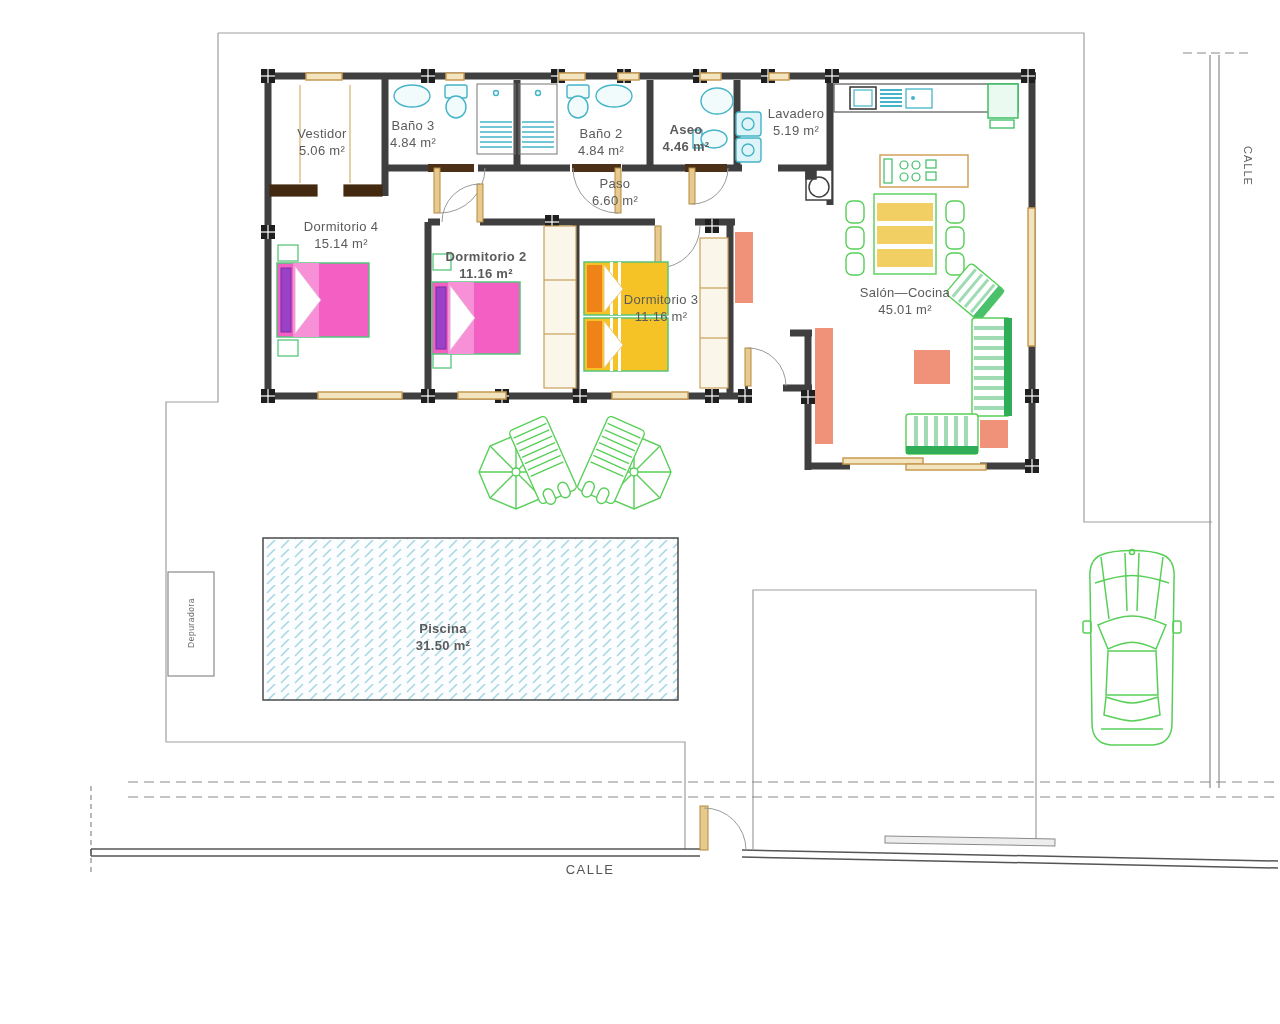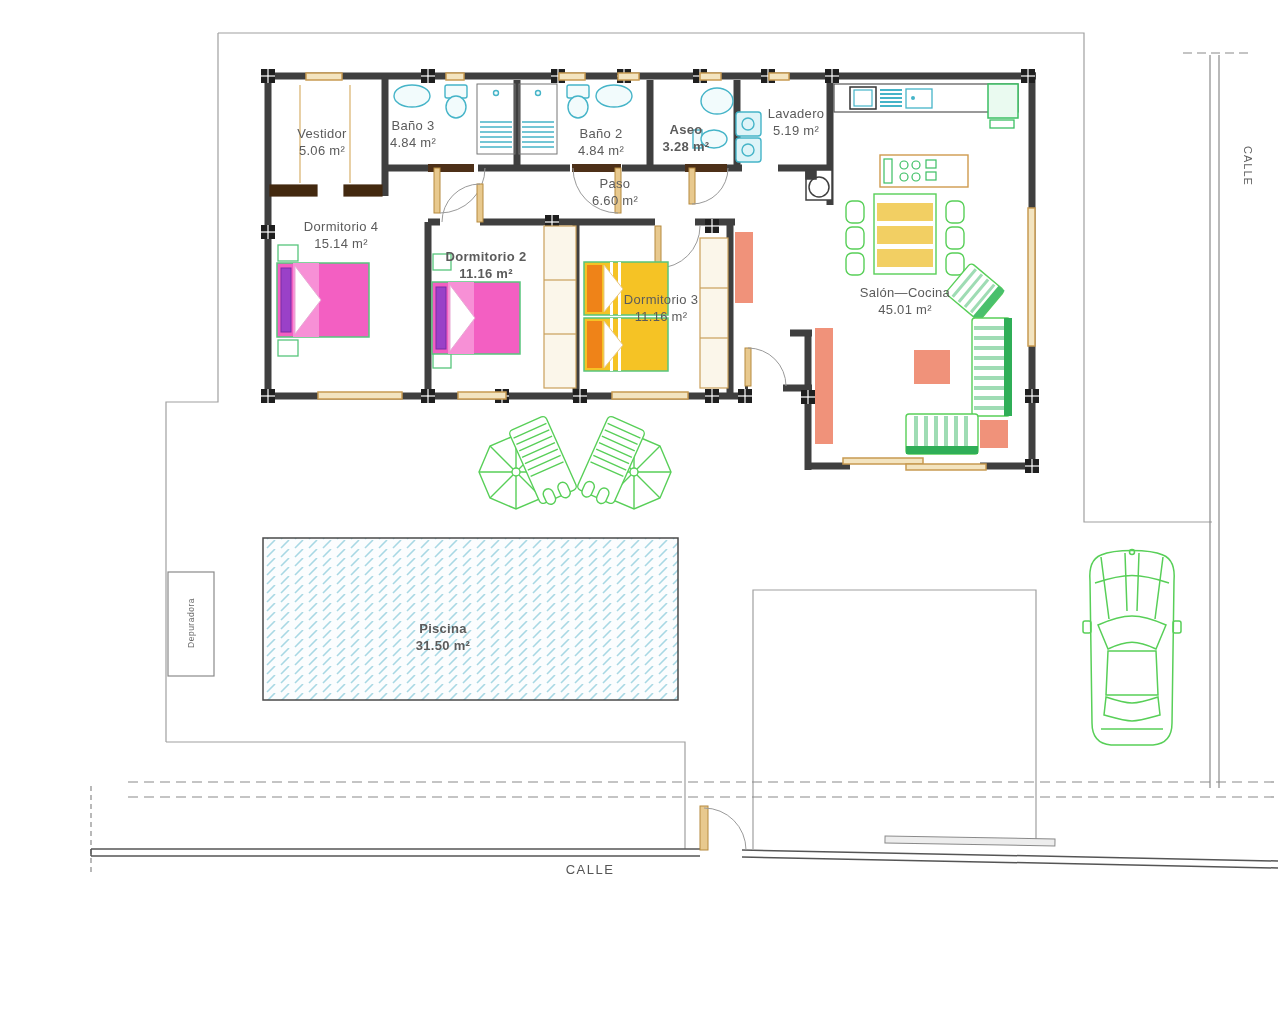--- a/index.html
+++ b/index.html
@@ -312,21 +312,21 @@
   <div class="room-label" style="left:413px;top:118px;">
     <div class="rn">Baño 3</div>
       <div class="ra">4.84 m²</div>
   </div>
   <div class="room-label" style="left:601px;top:126px;">
     <div class="rn">Baño 2</div>
       <div class="ra">4.84 m²</div>
   </div>
   <div class="room-label" style="left:686px;top:122px;font-weight:bold;">
     <div class="rn">Aseo</div>
-      <div class="ra">3.28 m²</div>
+      <div class="ra">4.46 m²</div>
   </div>
   <div class="room-label" style="left:796px;top:106px;">
     <div class="rn">Lavadero</div>
       <div class="ra">5.19 m²</div>
   </div>
   <div class="room-label" style="left:615px;top:176px;">
     <div class="rn">Paso</div>
       <div class="ra">6.60 m²</div>
   </div>
   <div class="room-label" style="left:341px;top:219px;">

